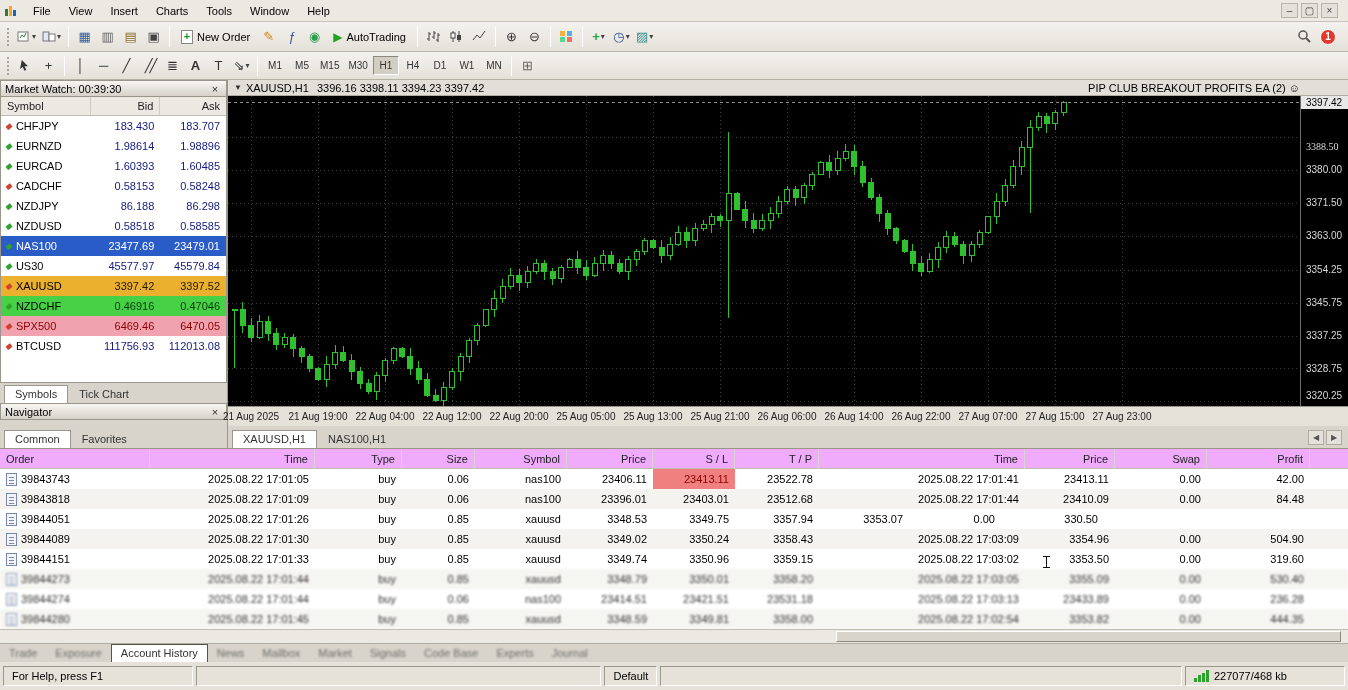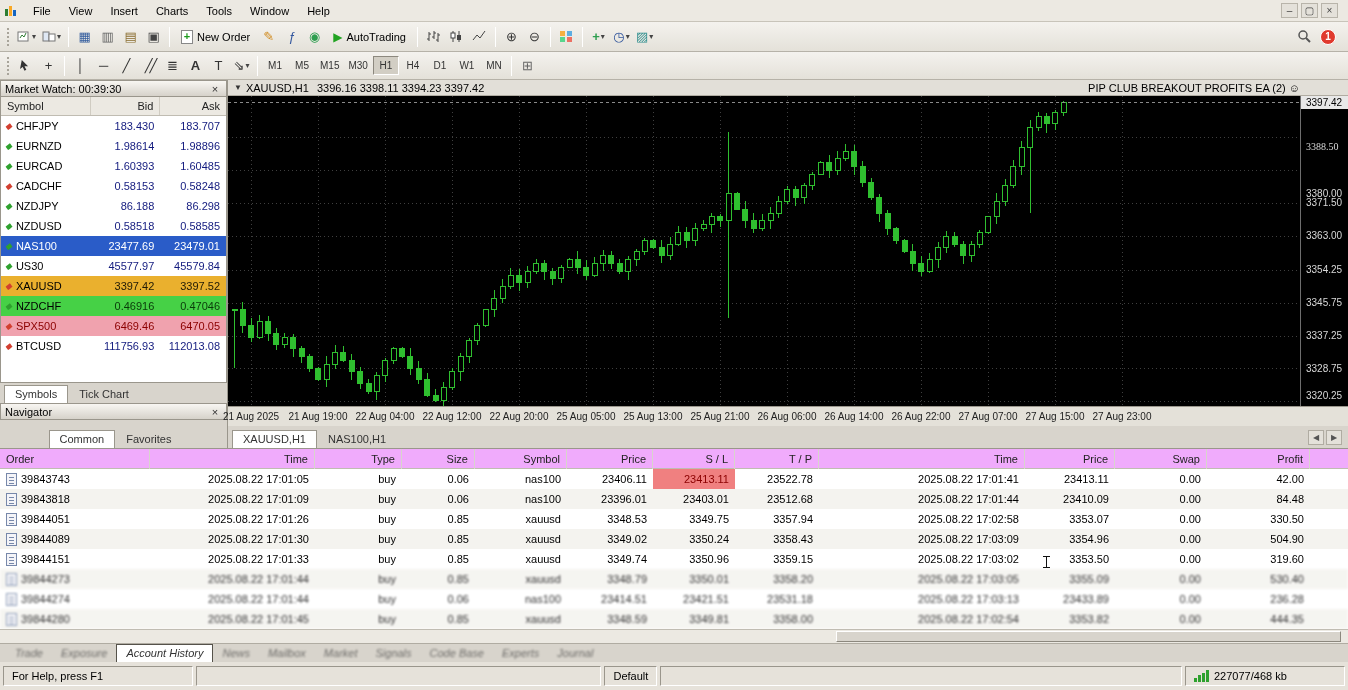--- a/index.html
+++ b/index.html
@@ -54,21 +54,21 @@
   .mw-row.row-gold .mw-bid,.mw-row.row-gold .mw-ask{color:#201a06;}
   .mw-row.row-green{background:#46d146;}
   .mw-row.row-green .mw-bid,.mw-row.row-green .mw-ask{color:#0a3a0a;}
   .mw-row.row-pink{background:#f0a2ae;color:#8b0000;}
   .mw-row.row-pink .mw-bid,.mw-row.row-pink .mw-ask{color:#8b0000;}
 
   .tabs-row{height:20px;display:flex;align-items:flex-end;padding-left:4px;background:#d8d4cc;}
   .tab{padding:2px 10px 3px 10px;color:#333;border:1px solid transparent;border-bottom:none;position:relative;top:0;}
   .tab.active{background:#fff;border-color:#9a968c;top:0;}
   .nav-fill{height:6px;}
-  .nav-tabs{height:22px;justify-content:center;}
+  .nav-tabs{height:22px;}
 
   
   .right-col{flex:1;display:flex;flex-direction:column;min-width:0;}
   .chart-header{height:16px;background:#e2dfd8;border-bottom:1px solid #b0aca2;display:flex;align-items:center;padding:0 6px;font-size:11px;}
   .chart-header .tri{font-size:8px;margin-right:4px;color:#333;}
   .chart-header .ohlc{margin-left:8px;}
   .ea-label{margin-left:auto;display:flex;align-items:center;gap:3px;padding-right:42px;white-space:nowrap;}
   .plot-wrap{height:310px;position:relative;background:#000;display:flex;}
   .plot-area{position:relative;width:1072px;height:310px;overflow:hidden;}
   .price-scale{width:48px;position:relative;background:#000;border-left:1px solid #6e6e6e;color:#d8d8d8;font-size:10px;}
@@ -87,21 +87,21 @@
   .h-cell{padding:0 6px;text-align:right;white-space:nowrap;overflow:hidden;height:20px;line-height:20px;flex:none;}
   .h-cell.left{text-align:left;display:flex;align-items:center;gap:4px;}
   .h-row{display:flex;height:20px;}
   .h-row.alt{background:#f4f3ef;}
   .h-row.ghost{filter:blur(1px);opacity:.82;}
   .sl-danger{background:#f08080;color:#8b0000;}
   .doc-ico{width:11px;height:13px;background:#f4f4f8;border:1px solid #7788aa;display:inline-block;position:relative;flex:none;}
   .doc-ico::after{content:"";position:absolute;left:2px;top:3px;width:5px;height:1px;background:#7788aa;box-shadow:0 3px 0 #7788aa,0 6px 0 #7788aa;}
   .hscroll{height:14px;background:#ece9e2;border-top:1px solid #c0bcb2;position:relative;}
   .hthumb{position:absolute;left:62%;width:37.5%;top:1px;bottom:1px;background:#d8d4cc;border:1px solid;border-color:#fff #8c887e #8c887e #fff;}
-  .term-tabs{height:20px;display:flex;align-items:flex-end;background:#d8d4cc;padding-left:6px;border-top:1px solid #b0aca2;font-style:italic;}
+  .term-tabs{height:20px;display:flex;align-items:flex-end;background:#d8d4cc;padding-left:0;border-top:1px solid #b0aca2;}
   .term-tab{padding:2px 9px 3px 9px;color:#333;white-space:nowrap;}
   .term-tab.ghost{filter:blur(1px);opacity:.65;}
   .term-tab.active{background:#fff;border:1px solid #55524a;border-bottom:none;font-size:11px;}
 
   
   .statusbar{height:28px;background:#e6e2da;display:flex;align-items:center;padding:0 3px;gap:3px;}
   .seg{height:20px;line-height:18px;border:1px solid;border-color:#9a968c #fff #fff #9a968c;padding:0 8px;white-space:nowrap;display:flex;align-items:center;gap:5px;}
   .seg.fill{flex:1;}
   .conn-bars{display:inline-flex;align-items:flex-end;gap:1px;height:12px;}
   .conn-bars i{width:3px;background:#2ea12e;display:block;}
@@ -657,21 +657,21 @@
               <rect x="816.375" y="20.149999999999295" width="5" height="7.75" fill="#2fbf2f" stroke="#2fbf2f"></rect>
               <line x1="827.25" y1="13.5625" x2="827.25" y2="34.17749999999887" stroke="#2fbf2f"></line>
               <rect x="824.75" y="16.274999999999295" width="5" height="11.625" fill="#000000" stroke="#2fbf2f"></rect>
               <line x1="835.625" y1="5.037499999998943" x2="835.625" y2="19.994999999999436" stroke="#2fbf2f"></line>
               <rect x="833.125" y="6.974999999998943" width="5" height="9.300000000000352" fill="#000000" stroke="#2fbf2f"></rect>
               <line x1="0" y1="6.897499999999013" x2="1072" y2="6.897499999999013" stroke="#8a8a8a" stroke-dasharray="3 3"></line>
             </svg>
         </div>
         <div class="price-scale" id="price-scale">
             <span class="pslbl" style="top: 45px; font-family: Liberation Serif, serif;">3388.50</span>
-            <span class="pslbl" style="top: 68.4px; margin-top: 24px;">3380.00</span>
+            <span class="pslbl" style="top: 68.4px;">3380.00</span>
             <span class="pslbl" style="top: 101.337px;">3371.50</span>
             <span class="pslbl" style="top: 134.275px;">3363.00</span>
             <span class="pslbl" style="top: 168.181px;">3354.25</span>
             <span class="pslbl" style="top: 201.119px;">3345.75</span>
             <span class="pslbl" style="top: 234.056px;">3337.25</span>
             <span class="pslbl" style="top: 266.994px;">3328.75</span>
             <span class="pslbl" style="top: 294px;">3320.25</span>
             <span class="ptag" style="top: -0.1025px;">3397.42</span>
           </div>
       </div>
@@ -757,21 +757,20 @@
             <span class="doc-ico"></span>
             <span>39844051</span>
           </span>
           <span class="h-cell" style="width:165px">2025.08.22 17:01:26</span>
           <span class="h-cell" style="width:87px">buy</span>
           <span class="h-cell" style="width:73px">0.85</span>
           <span class="h-cell" style="width:92px">xauusd</span>
           <span class="h-cell" style="width:86px">3348.53</span>
           <span class="h-cell" style="width:82px">3349.75</span>
           <span class="h-cell" style="width:84px">3357.94</span>
-          <span class="h-cell" style="width:206px">2025.08.22 17:02:58</span>
           <span class="h-cell" style="width:90px">3353.07</span>
           <span class="h-cell" style="width:92px">0.00</span>
           <span class="h-cell" style="width:103px">330.50</span>
         </div>
         <div class="h-row alt ">
           <span class="h-cell left" style="width:150px">
             <span class="doc-ico"></span>
             <span>39844089</span>
           </span>
           <span class="h-cell" style="width:165px">2025.08.22 17:01:30</span>

